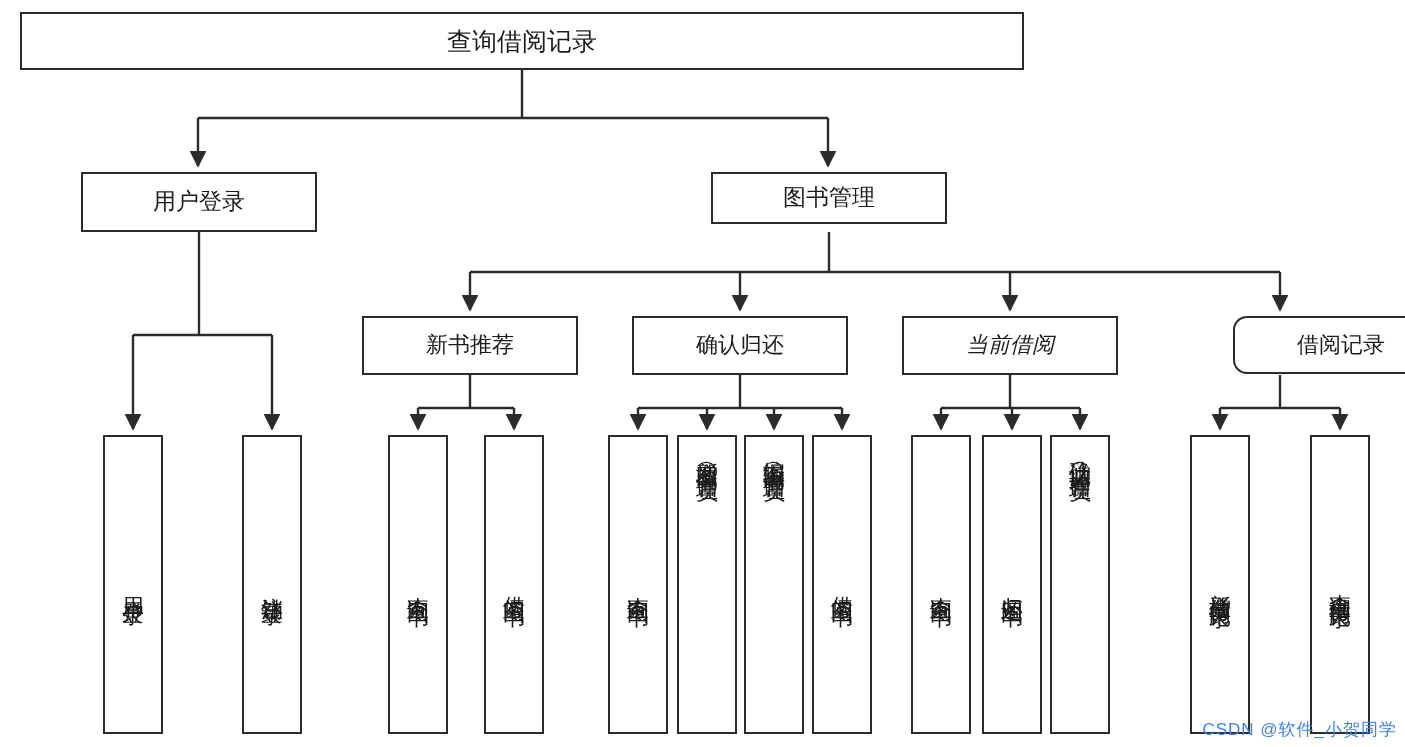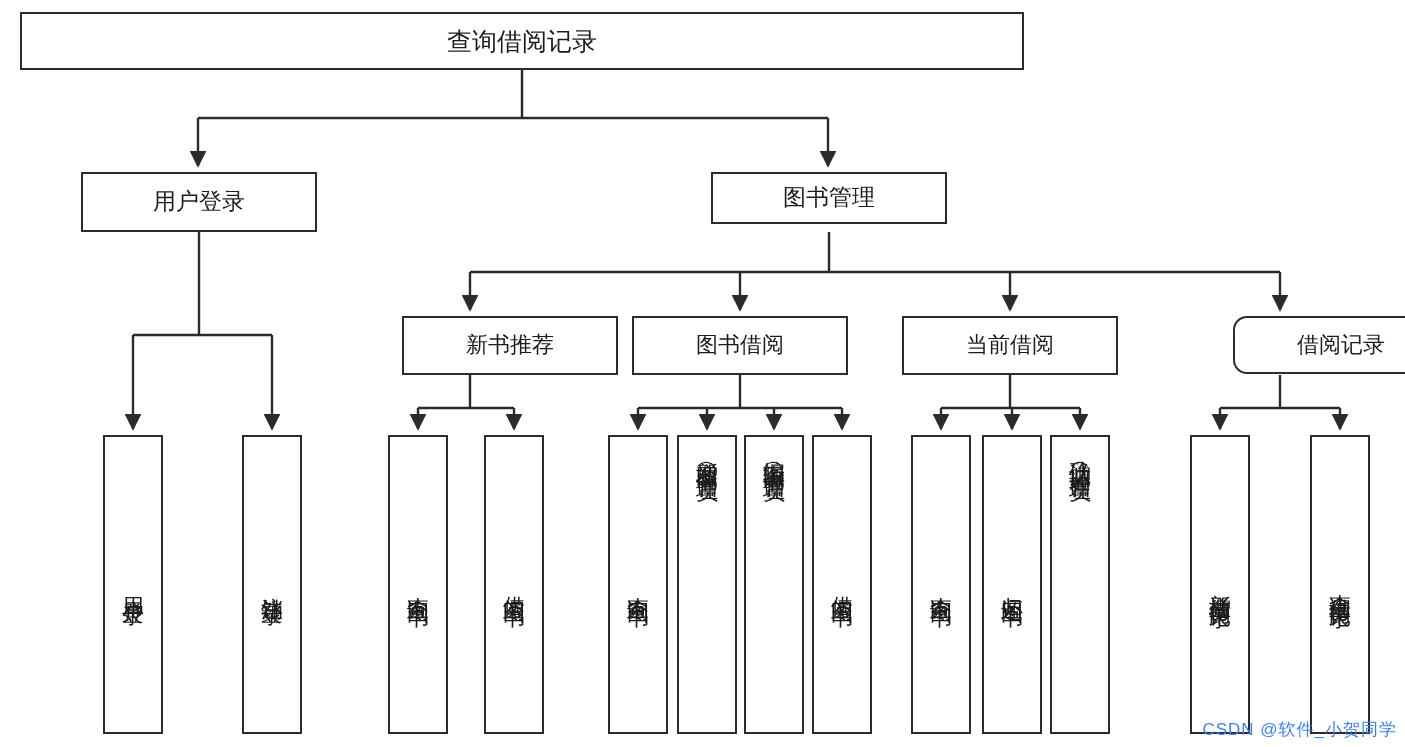--- a/index.html
+++ b/index.html
@@ -125,23 +125,23 @@
       <path d="M 1220 408 L 1220 429" marker-end="url(#arrow)"></path>
       <path d="M 1340 408 L 1340 429" marker-end="url(#arrow)"></path>
     </g>
   </svg>
 
   <div class="node lvl1" style="left: 20px; top: 12px; width: 1004px; height: 58px;">查询借阅记录</div>
 
   <div class="node lvl2" style="left: 81px; top: 172px; width: 236px; height: 60px;">用户登录</div>
   <div class="node lvl2" style="left: 711px; top: 172px; width: 236px; height: 52px;">图书管理</div>
 
-  <div class="node lvl3" style="left: 362px; top: 316px; width: 216px; height: 59px; margin-left: 40px;">新书推荐</div>
-  <div class="node lvl3" style="left: 632px; top: 316px; width: 216px; height: 59px;">图书借阅</div>
-  <div class="node lvl3" style="left: 902px; top: 316px; width: 216px; height: 59px;">当前借阅</div>
+  <div class="node lvl3" style="left: 362px; top: 316px; width: 216px; height: 59px;">新书推荐</div>
+  <div class="node lvl3" style="left: 632px; top: 316px; width: 216px; height: 59px;">确认归还</div>
+  <div class="node lvl3" style="left: 902px; top: 316px; width: 216px; height: 59px; font-style: italic;">当前借阅</div>
   <div class="node lvl3" style="left: 1233px; top: 316px; width: 216px; height: 58px; border-radius: 14px;">借阅记录</div>
 
   <div class="leaf mid" style="left: 103px; top: 435px; width: 60px; height: 299px;">
     <span class="vtext">用户登录</span>
   </div>
   <div class="leaf mid" style="left: 242px; top: 435px; width: 60px; height: 299px;">
     <span class="vtext">注销登录</span>
   </div>
   <div class="leaf mid" style="left: 388px; top: 435px; width: 60px; height: 299px;">
     <span class="vtext">查询图书</span>

